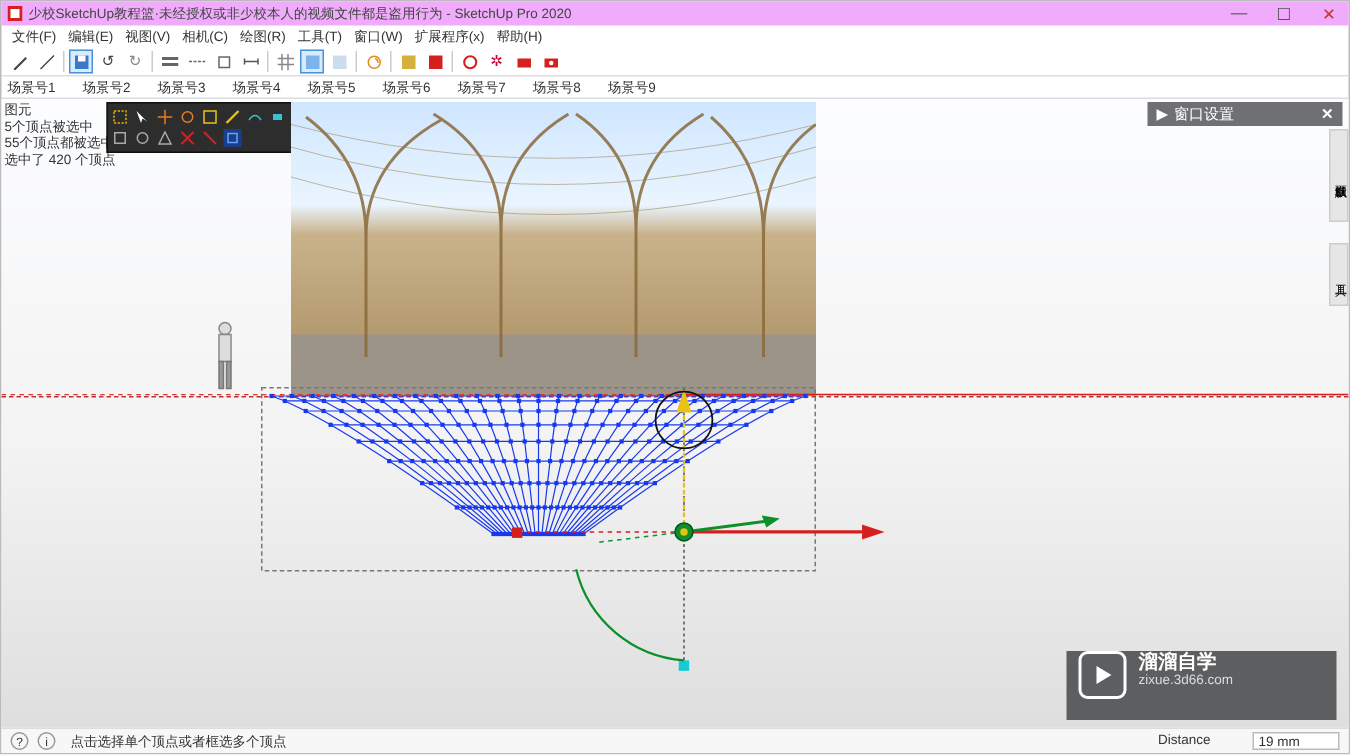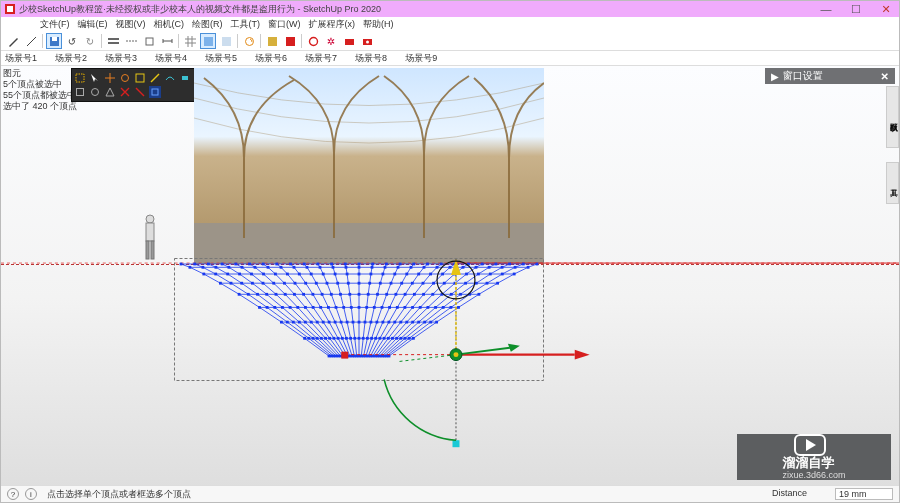--- a/index.html
+++ b/index.html
@@ -3,40 +3,40 @@
 <meta charset="utf-8">
 <style>
   html,body{margin:0;padding:0;font-family:"Microsoft YaHei","SimSun",sans-serif;font-size:10px;background:#fff;color:#000;overflow:hidden;}
   .win{position:relative;width:900px;height:503px;border:1px solid #bbb;box-sizing:border-box;background:#fff;}
   .titlebar{display:flex;align-items:center;height:16px;padding:0 4px;background:#f0abfc;}
   .titlebar .app-icon{width:10px;height:10px;margin-right:4px;}
   .titlebar .title{flex:1;color:#444;font-size:9px;white-space:nowrap;overflow:hidden;text-overflow:ellipsis;}
   .winbtns{display:flex;align-items:center;gap:12px;font-size:11px;color:#555;}
   .winbtns span{width:18px;text-align:center;}
   .winbtns .close{color:#c0392b;}
-  .menubar{display:flex;align-items:center;height:15px;padding:0 4px;font-size:9px;color:#333;gap:2px;margin-left:32px;}
+  .menubar{display:flex;align-items:center;height:15px;padding:0 4px;font-size:9px;color:#333;gap:2px;}
   .menubar span{padding:0 3px;}
   .toolbar{display:flex;align-items:center;height:18px;padding:0 4px;gap:2px;border-bottom:1px solid #ddd;}
   .toolbar2{display:flex;align-items:center;height:14px;padding:0 4px;gap:18px;border-bottom:1px solid #ddd;font-size:9px;color:#333;}
   .tbtn{width:14px;height:14px;display:flex;align-items:center;justify-content:center;border:1px solid transparent;}
   .tbtn.sel{border:1px solid #4a90d9;background:#d8ecff;}
   .sep{width:1px;height:14px;background:#ccc;margin:0 1px;}
   .viewport{position:relative;width:100%;height:calc(100% - 16px - 15px - 18px - 14px - 16px);background:linear-gradient(to bottom,#fcfdff 0%,#f3f3f3 55%,#dedede 100%);}
   .infopanel{position:absolute;left:2px;top:2px;font-size:9px;color:#333;line-height:11px;}
   .blackpanel{position:absolute;left:70px;top:2px;width:130px;background:#2d2d2d;border:1px solid #111;padding:2px;}
   .bp-row{display:flex;gap:3px;height:14px;align-items:center;}
   .bp-icon{width:12px;height:12px;display:flex;align-items:center;justify-content:center;}
   .floating{position:absolute;right:4px;top:2px;width:130px;height:16px;background:#6f7073;color:#fff;display:flex;align-items:center;font-size:10px;padding:0 6px;box-sizing:border-box;}
   .floating .fclose{margin-left:auto;font-weight:bold;}
   .vstrip{position:absolute;right:0;top:20px;width:11px;height:60px;background:#e6e6e6;border:1px solid #ccc;font-size:8px;writing-mode:vertical-rl;text-align:center;}
   .vstrip2{position:absolute;right:0;top:96px;width:11px;height:40px;background:#e6e6e6;border:1px solid #ccc;font-size:8px;writing-mode:vertical-rl;text-align:center;}
   .statusbar{position:absolute;bottom:0;left:0;right:0;height:16px;display:flex;align-items:center;padding:0 6px;font-size:9px;color:#333;background:#f7f7f7;border-top:1px solid #ddd;}
   .statusbar .dist{margin-left:auto;display:flex;align-items:flex-start;gap:4px;}
   .statusbar .dist .val{border:1px solid #bbb;background:#fff;padding:0 3px;min-width:50px;margin-left:24px;}
-  .watermark{position:absolute;right:8px;bottom:8px;width:154px;height:46px;background:#5c5e60;display:flex;align-items:center;color:#fff;padding:0 8px;box-sizing:border-box;font-size:13px;flex-direction:column;}
+  .watermark{position:absolute;right:8px;bottom:8px;width:180px;height:46px;background:#5c5e60;display:flex;align-items:flex-start;color:#fff;padding:0 8px;box-sizing:border-box;font-size:13px;}
   .watermark .play{width:28px;height:28px;border:2px solid #fff;border-radius:6px;display:flex;align-items:center;justify-content:center;margin-right:8px;}
   .watermark .txt{line-height:14px;font-weight:bold;}
   .watermark .sub{font-size:9px;font-weight:normal;color:#ddd;}
   .horizon{position:absolute;left:0;top:198px;width:100%;height:0;border-top:1px dashed #b33;}
   .canvas-svg{position:absolute;left:0;top:0;width:100%;height:100%;}
   .imgph{position:absolute;left:193px;top:2px;width:350px;height:196px;background:linear-gradient(180deg,#cfe6ff 0%,#eaf5ff 35%,#c9b28b 45%,#a78b5d 100%);overflow:hidden;border:0;}
   .wire{position:absolute;left:173px;top:192px;width:370px;height:130px;pointer-events:none;}
   .fig{position:absolute;left:138px;top:147px;width:22px;height:50px;}
 </style>
 </head>

